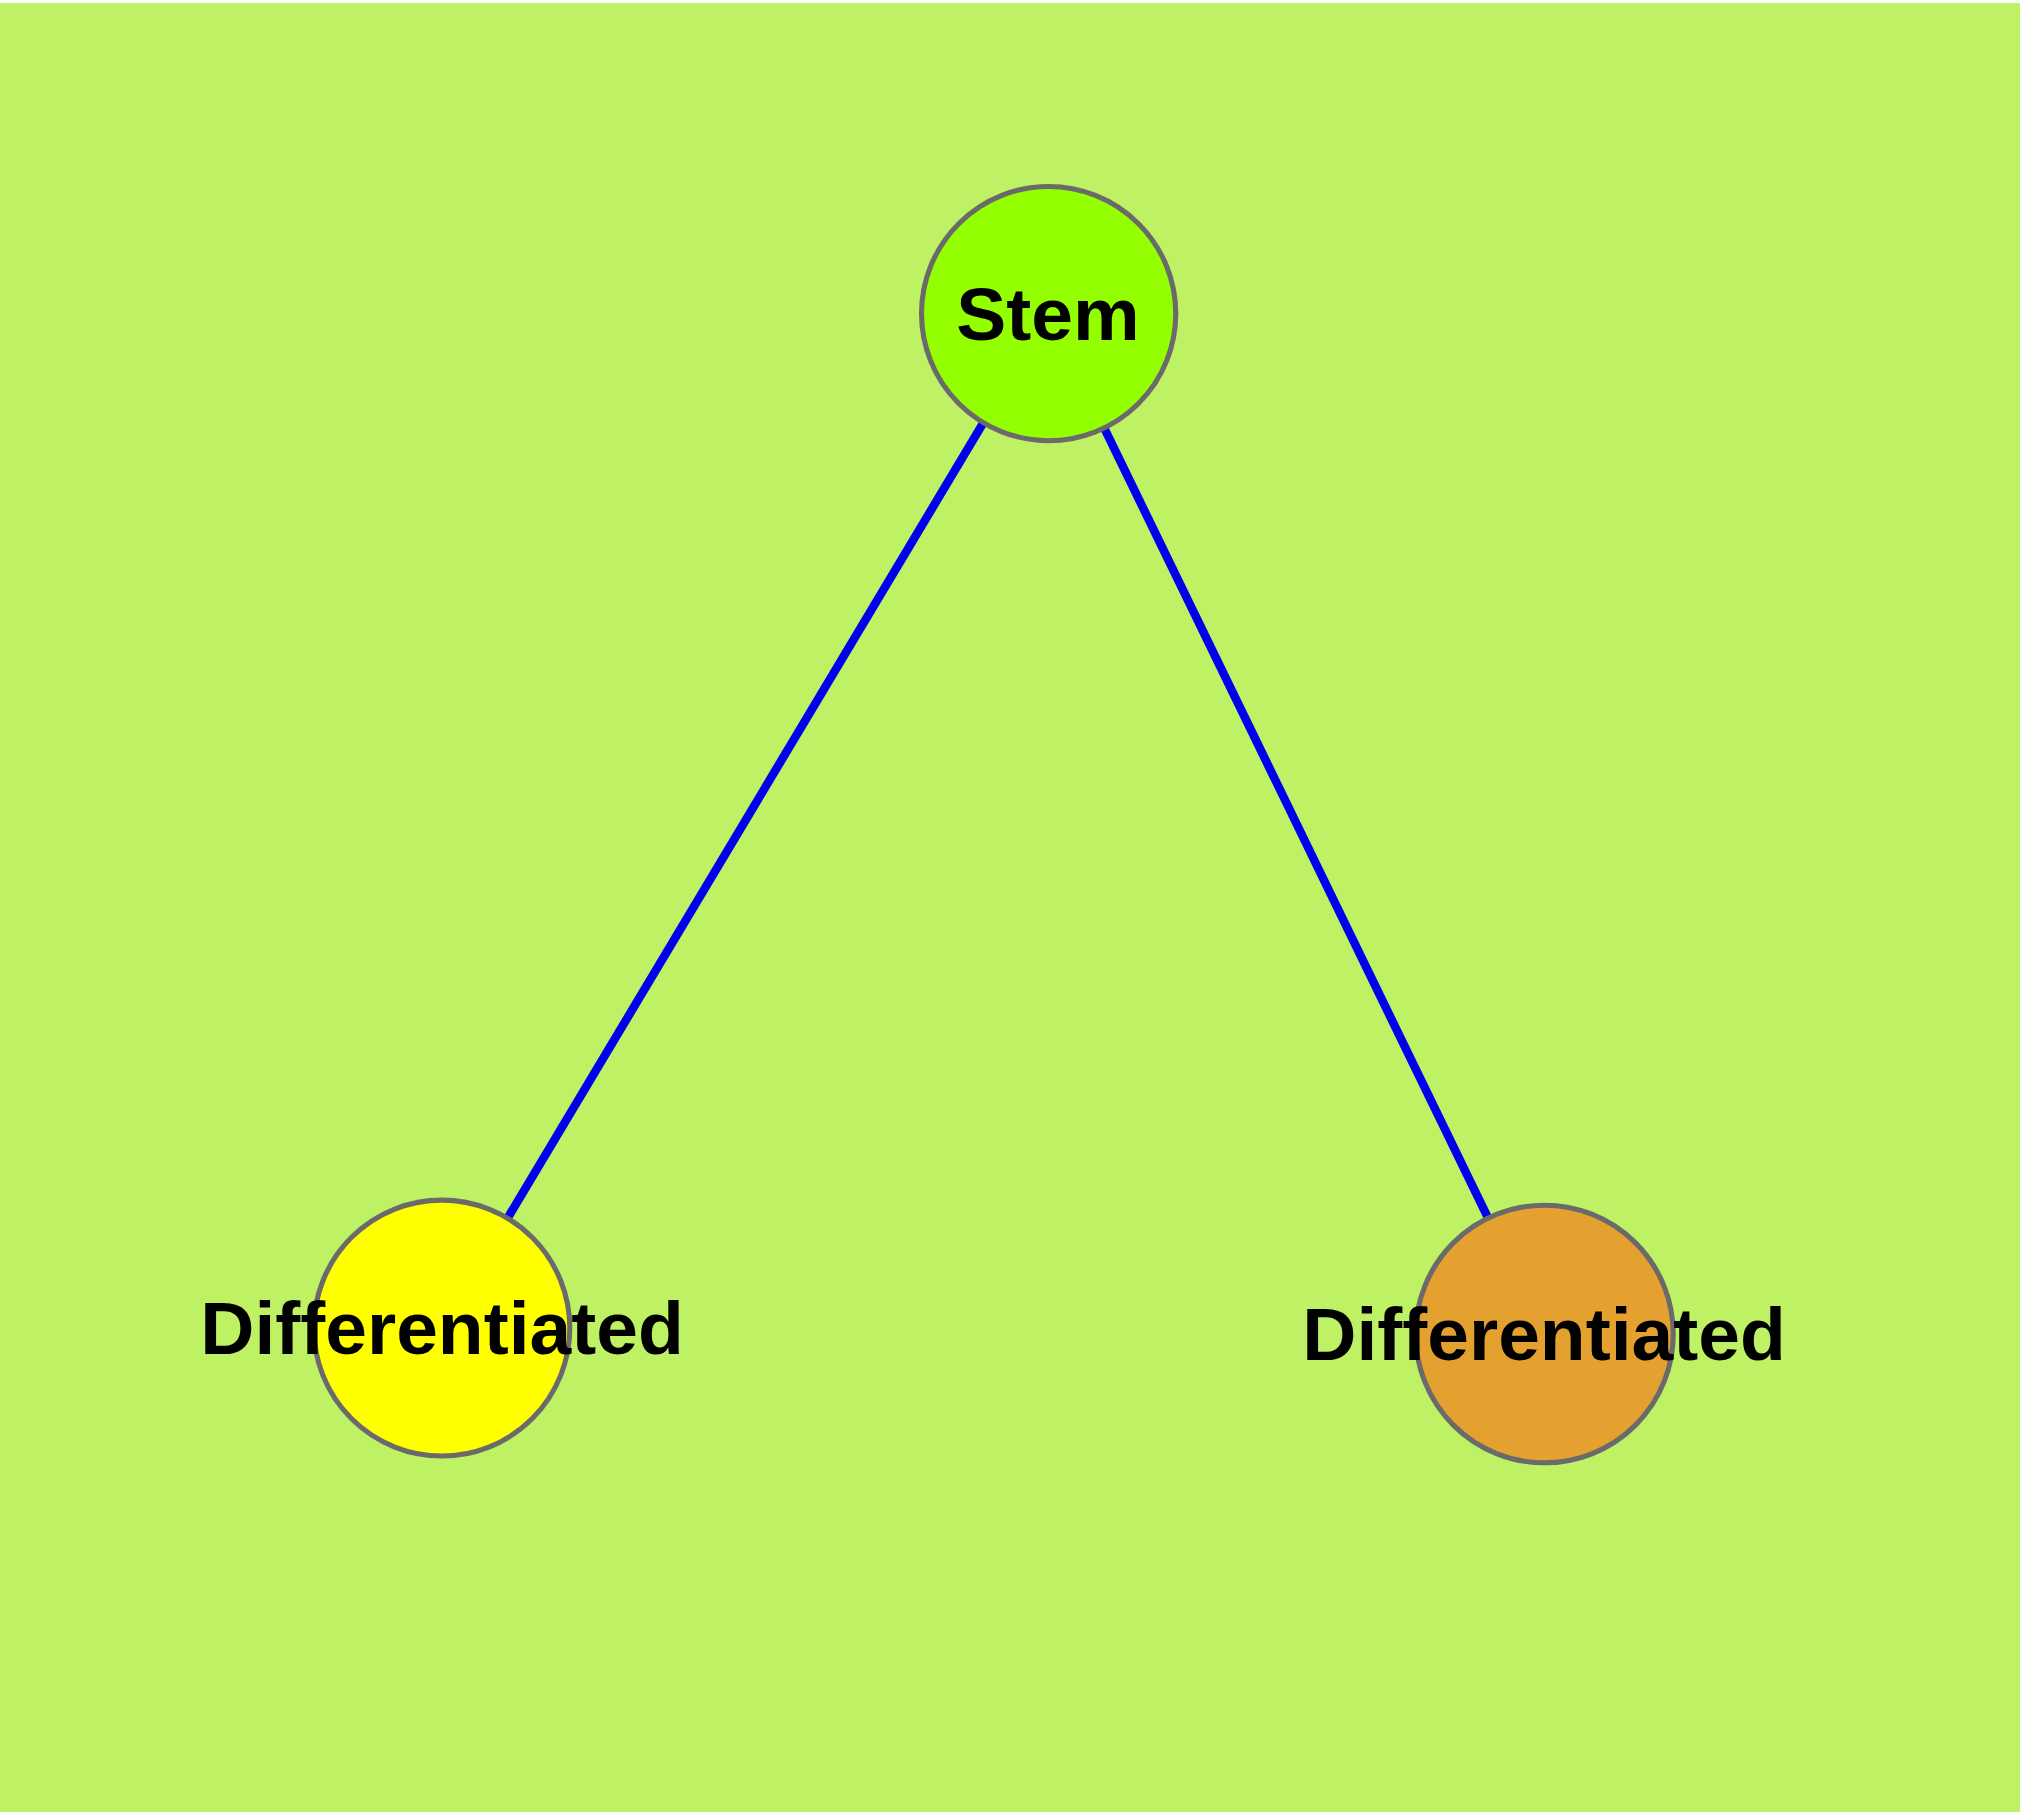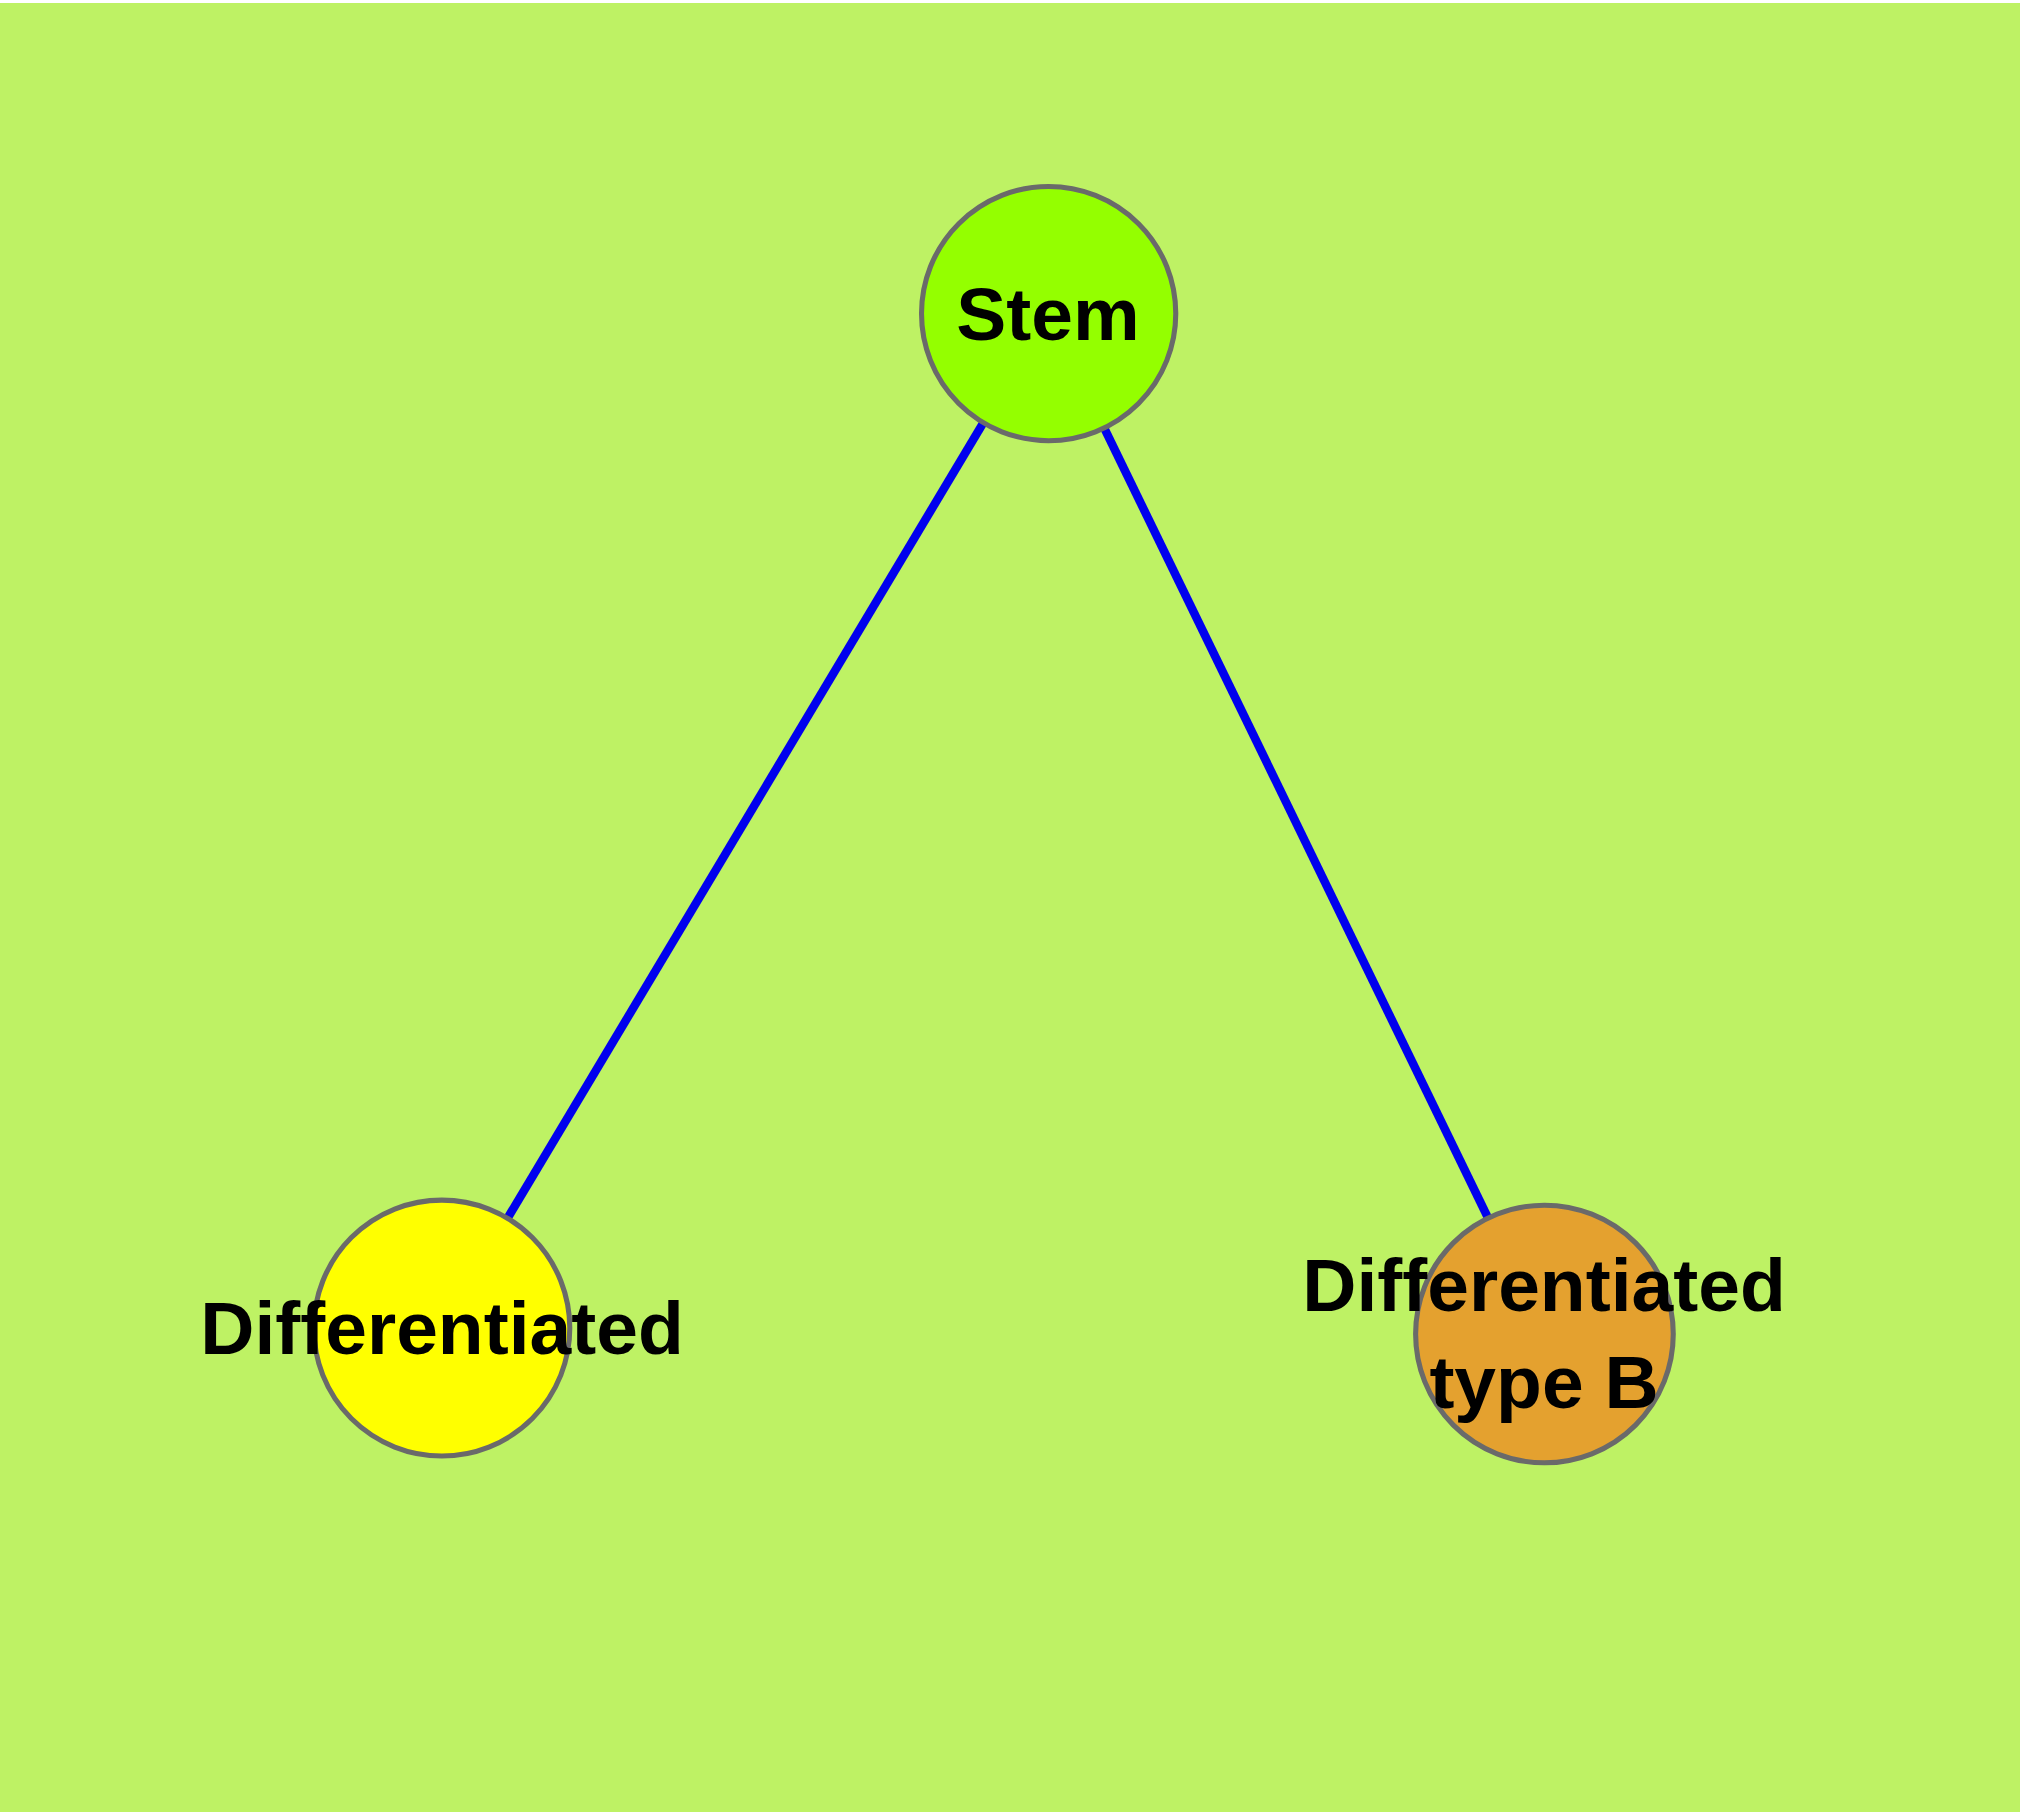--- a/index.html
+++ b/index.html
@@ -54,18 +54,17 @@
   </svg>
   <div id="label-layer">
       <div class="node-label" style="left: 1048px; top: 314px; color: rgb(0, 0, 0);">
         <div>Stem</div>
       </div>
       <div class="node-label" style="left: 442px; top: 1328px; color: rgb(0, 0, 0);">
         <div>Differentiated</div>
       </div>
       <div class="node-label" style="left: 1544px; top: 1334px; color: rgb(0, 0, 0);">
         <div>Differentiated</div>
-        <div>type B</div>
       </div>
     </div>
   <div class="top-strip" id="top-strip" style="background: rgb(255, 255, 255);"></div>
 </div>
 
 
 </body></html>

